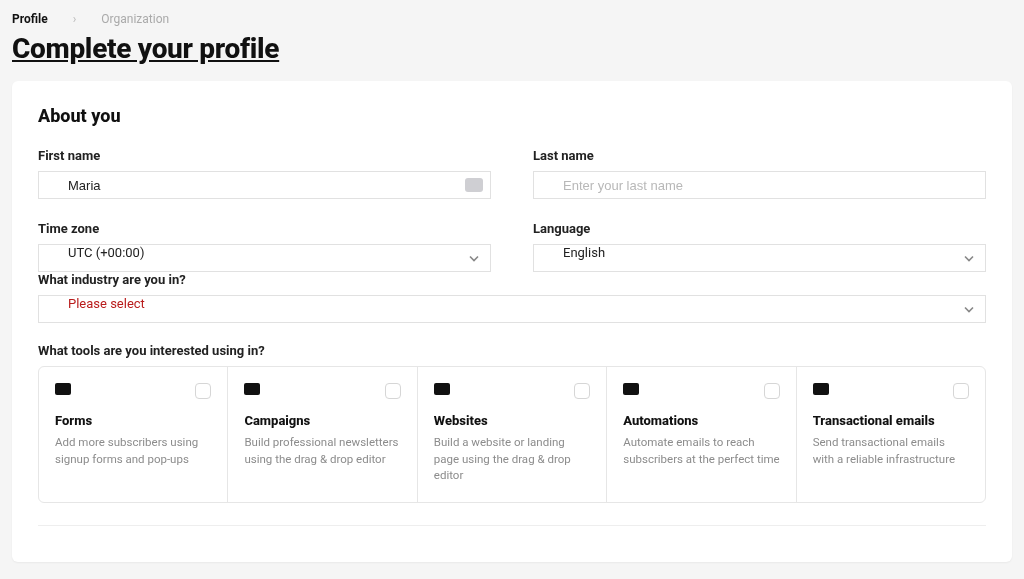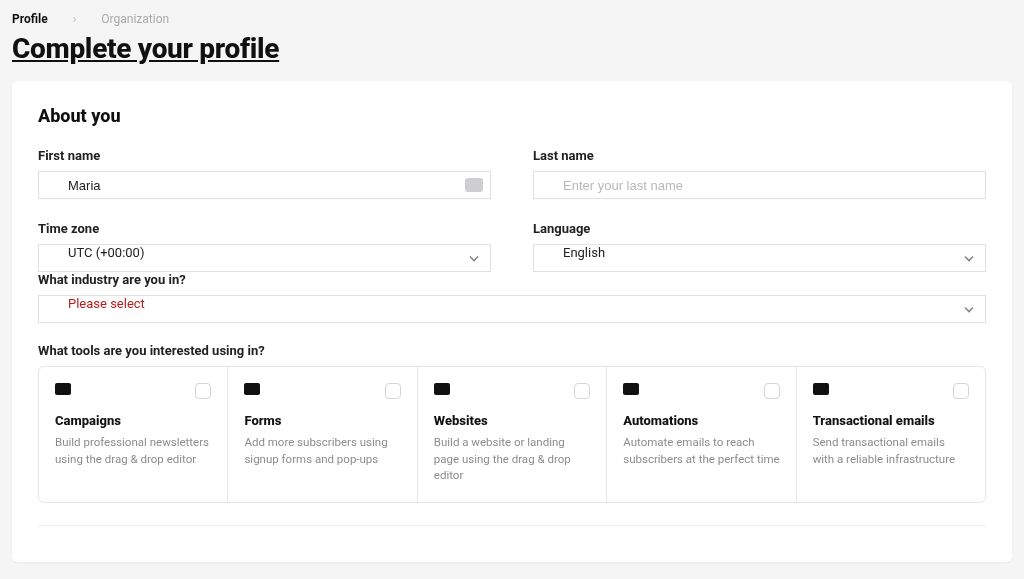--- a/index.html
+++ b/index.html
@@ -178,38 +178,38 @@
 
   <div class="form-row-full">
     <label class="label">What tools are you interested using in?</label>
     <div class="tool-grid">
 
       <div class="tool-card">
         <div class="tool-icon-row">
           <span class="tool-icon"></span>
           <span class="tool-check"></span>
         </div>
+        <div class="tool-title">Forms</div>
+        <div class="tool-desc">Add more subscribers using signup forms and pop-ups</div>
+      </div>
+
+      <div class="tool-card">
+        <div class="tool-icon-row">
+          <span class="tool-icon"></span>
+          <span class="tool-check"></span>
+        </div>
         <div class="tool-title">Campaigns</div>
         <div class="tool-desc">Build professional newsletters using the drag &amp; drop editor</div>
       </div>
 
       <div class="tool-card">
         <div class="tool-icon-row">
           <span class="tool-icon"></span>
           <span class="tool-check"></span>
         </div>
-        <div class="tool-title">Forms</div>
-        <div class="tool-desc">Add more subscribers using signup forms and pop-ups</div>
-      </div>
-
-      <div class="tool-card">
-        <div class="tool-icon-row">
-          <span class="tool-icon"></span>
-          <span class="tool-check"></span>
-        </div>
         <div class="tool-title">Websites</div>
         <div class="tool-desc">Build a website or landing page using the drag &amp; drop editor</div>
       </div>
 
       <div class="tool-card">
         <div class="tool-icon-row">
           <span class="tool-icon"></span>
           <span class="tool-check"></span>
         </div>
         <div class="tool-title">Automations</div>

